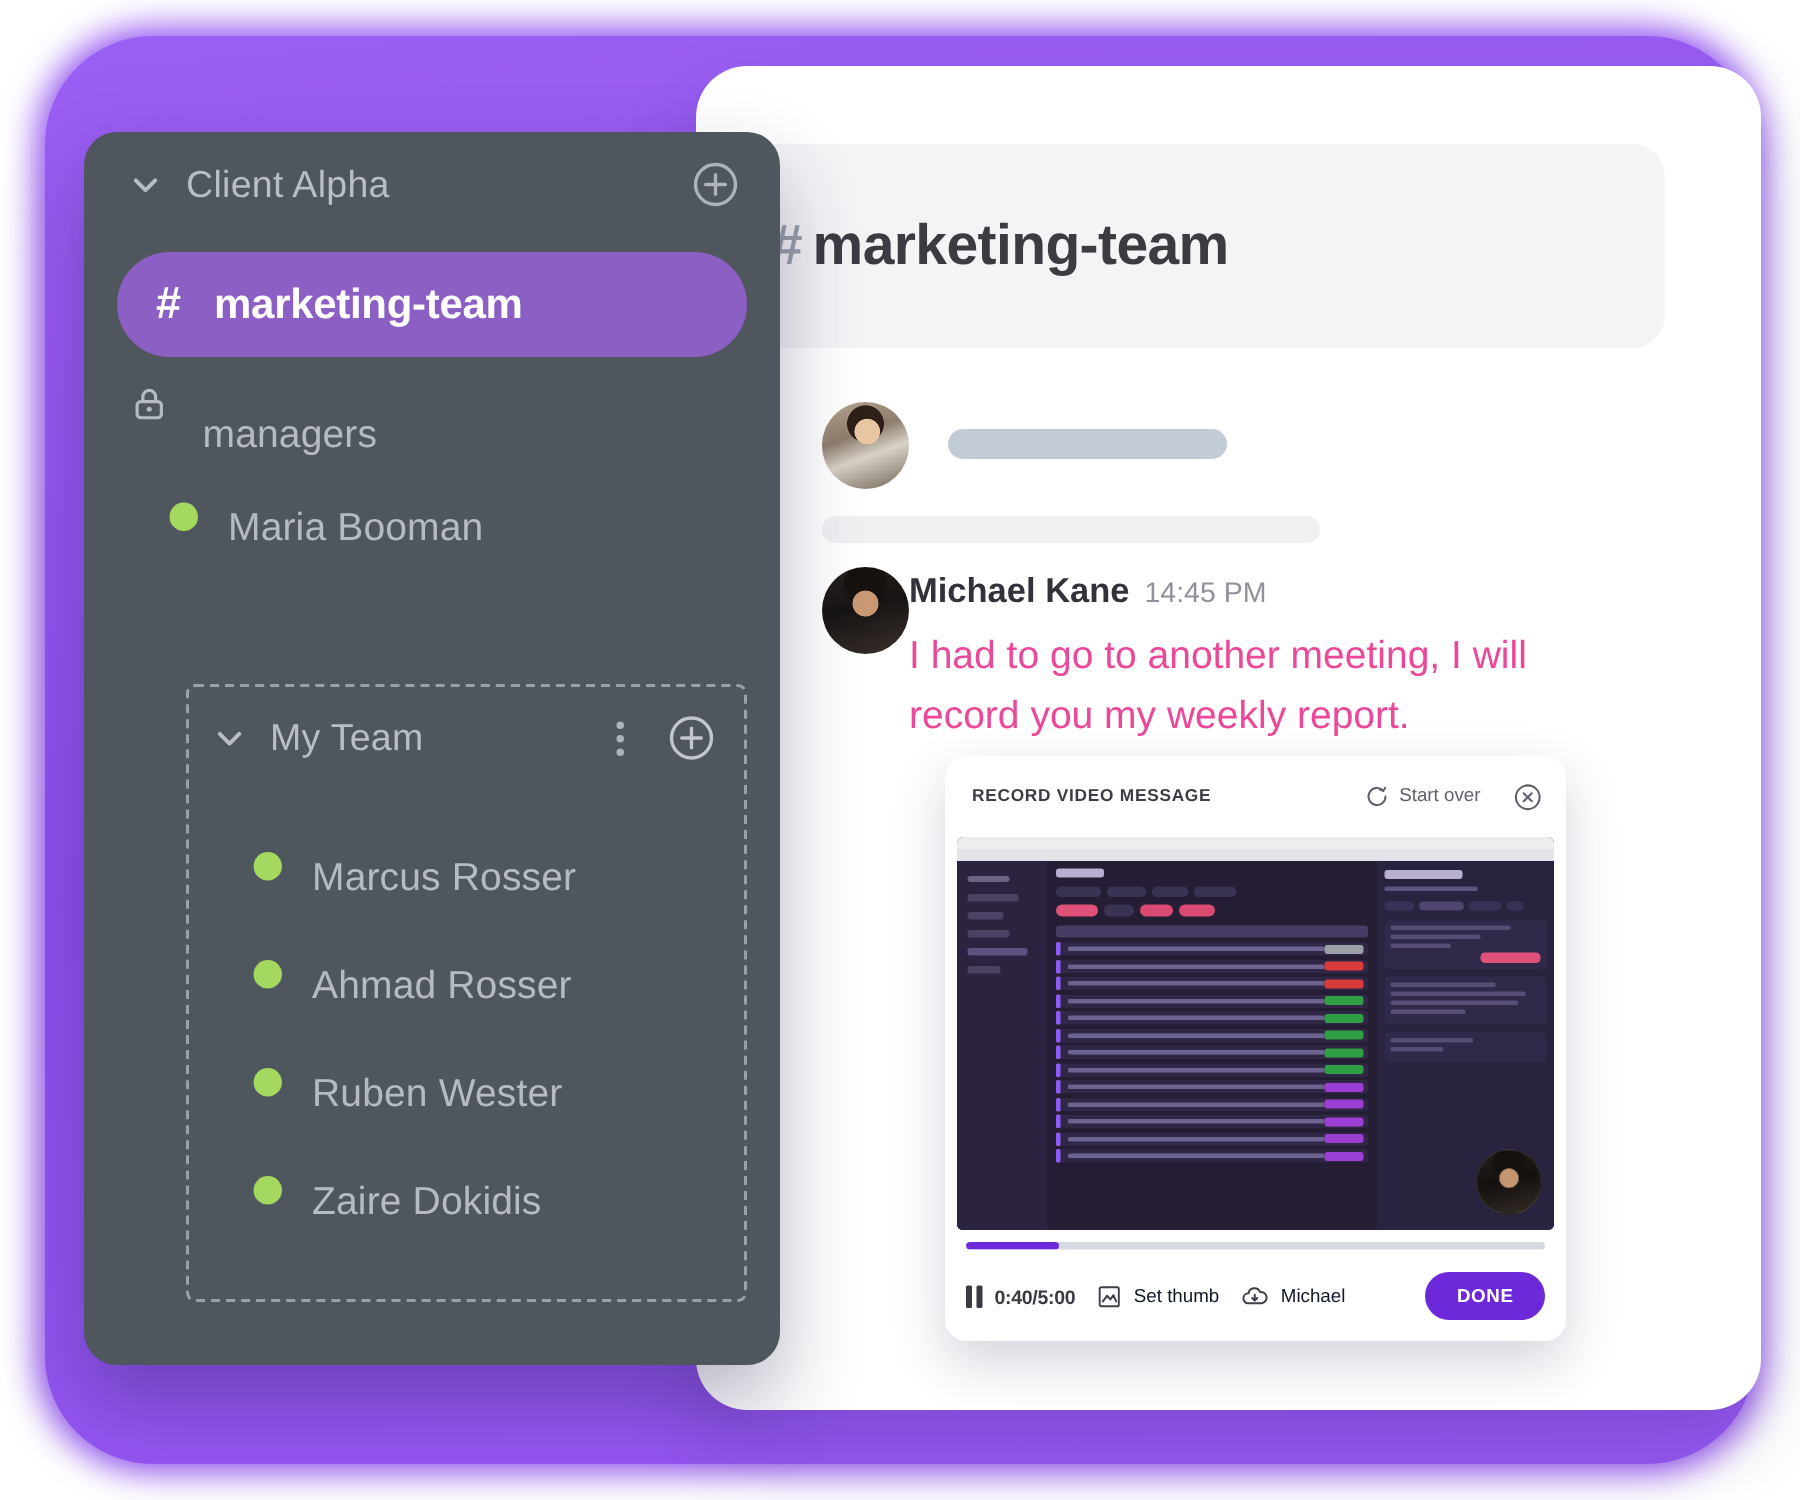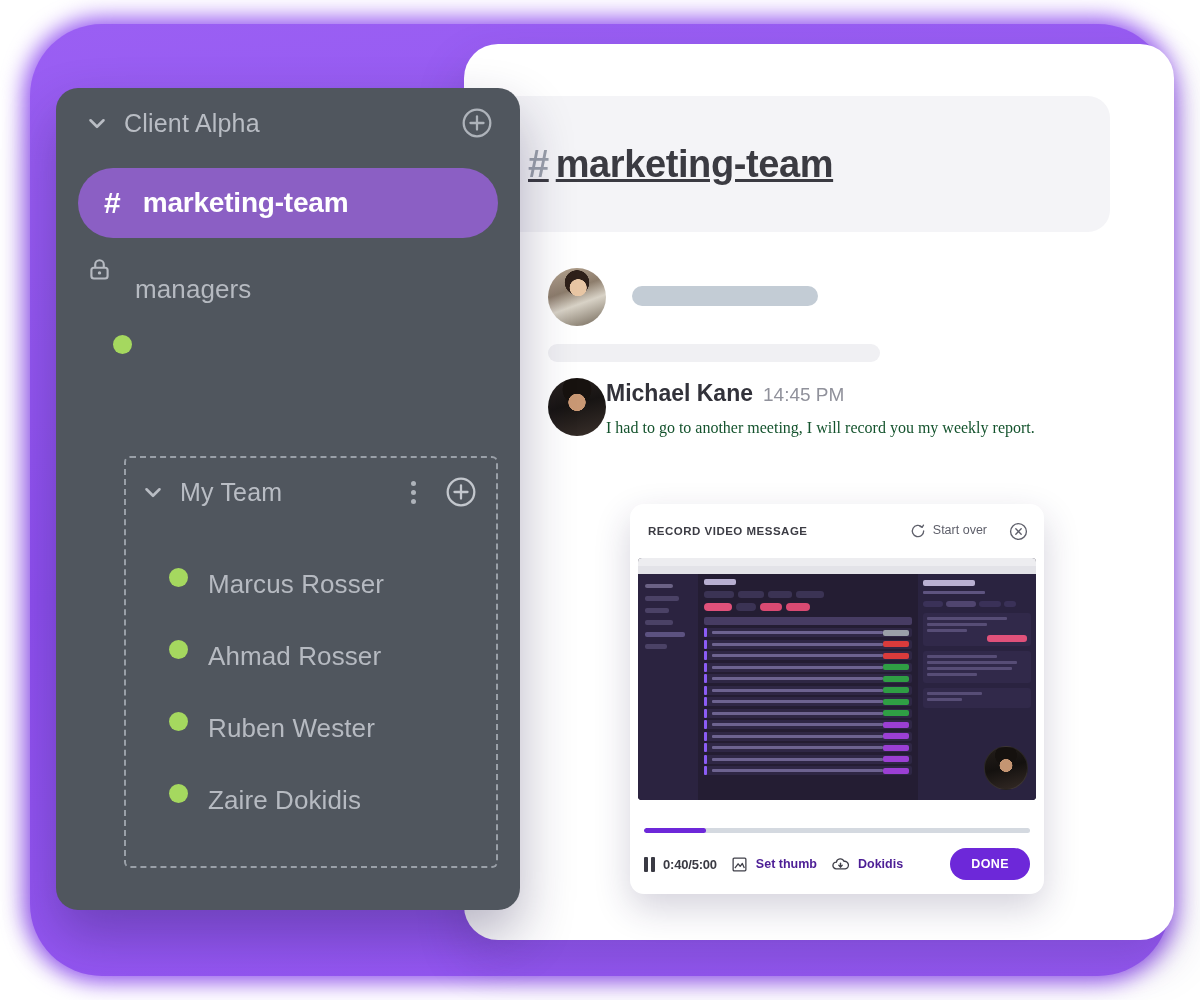--- a/index.html
+++ b/index.html
@@ -30,22 +30,22 @@
     box-shadow:0 22px 48px rgba(60,40,110,.22);
   }
 
   
   .channel-header{
     position:absolute;left:464px;top:96px;width:646px;height:136px;
     background:#f4f4f7;border-radius:0 22px 22px 0;
     display:flex;align-items:center;
   }
   .channel-title{
-    margin-left:64px;font-size:38px;font-weight:700;color:#3b3b42;
-    letter-spacing:-.4px;white-space:nowrap;text-decoration:underline;
+    margin-left:50px;font-size:38px;font-weight:700;color:#3b3b42;
+    letter-spacing:-.4px;white-space:nowrap;
   }
   .channel-title .hash{color:#9aa0ab;font-weight:700;margin-right:7px;}
 
   
   .msg-area{position:absolute;left:548px;top:268px;width:570px;}
 
   .msg-skeleton{display:flex;align-items:flex-start;gap:26px;}
   .avatar{
     border-radius:50%;background-size:cover;background-position:center;
     flex:none;overflow:hidden;position:relative;
@@ -69,23 +69,22 @@
     background:
       radial-gradient(circle at 50% 42%, #c99874 0 19%, transparent 20%),
       radial-gradient(circle at 50% 20%, #17120f 0 26%, transparent 27%),
       linear-gradient(165deg,#2a2320 0%,#171413 45%,#3a302b 100%);
   }
   .msg-body{flex:1;padding-top:2px;}
   .msg-head{display:flex;align-items:baseline;gap:10px;}
   .msg-author{font-size:23px;font-weight:700;color:#32323a;}
   .msg-time{font-size:19px;color:#90919b;font-weight:400;}
   .msg-text{
-    margin-top:9px;font-size:16px;line-height:1.55;color:#14532d;
+    margin-top:9px;font-size:26px;line-height:1.55;color:#ec4899;
     max-width:480px;
-    font-family:Liberation Serif, serif;
   }
 
   
   .rec-card{
     position:absolute;left:630px;top:504px;width:414px;height:390px;
     background:#ffffff;border-radius:14px;
     box-shadow:0 14px 36px rgba(40,30,80,.20);
     overflow:hidden;display:flex;flex-direction:column;
   }
   .rec-head{
@@ -144,29 +143,29 @@
   .webcam{
     position:absolute;right:8px;bottom:10px;width:42px;height:42px;border-radius:50%;
     background:
       radial-gradient(circle at 50% 44%, #c49572 0 20%, transparent 21%),
       radial-gradient(circle at 50% 20%, #15110e 0 27%, transparent 28%),
       linear-gradient(165deg,#241e1a 0%,#14110f 48%,#352b26 100%);
     border:1px solid rgba(255,255,255,.08);
   }
 
   
-  .rec-foot{flex:none;padding:28px 14px 14px;}
+  .rec-foot{flex:none;padding:8px 14px 14px;}
   .progress{
     height:5px;border-radius:3px;background:#d4d9e0;position:relative;overflow:hidden;
     margin-bottom:15px;
   }
   .progress-fill{height:100%;background:#6d28d9;border-radius:3px;width:16%;}
   .foot-row{display:flex;align-items:center;gap:14px;}
   .ctrl{display:flex;align-items:center;gap:8px;font-size:12.5px;color:#46464f;font-weight:700;cursor:pointer;white-space:nowrap;}
-  .ctrl.light{font-weight:700;color:#4c1d95;}
+  .ctrl.light{font-weight:400;color:#0f172a;}
   .pause-ico{display:flex;gap:3px;}
   .pause-ico i{display:block;width:4px;height:15px;background:#3a3a43;border-radius:1px;}
   .time-label{font-size:13px;font-weight:700;color:#3a3a43;letter-spacing:-.2px;}
   .icon-thumb{width:17px;height:17px;display:block;}
   .icon-download{width:19px;height:19px;display:block;}
   .done-btn{
     margin-left:auto;background:#6d28d9;color:#fff;border:none;border-radius:999px;
     padding:9px 21px;font-size:12.5px;font-weight:700;letter-spacing:.4px;
     font-family:"Liberation Sans", sans-serif;cursor:pointer;
   }
@@ -436,21 +435,21 @@
           </svg>
           <span>Set thumb</span>
         </div>
 
         <div class="ctrl light">
           <svg class="icon-download" viewBox="0 0 24 24" fill="none" stroke="#3f3f48" stroke-width="1.7" stroke-linecap="round" stroke-linejoin="round">
             <path d="M6.5 17.5A4.2 4.2 0 0 1 6.8 9.1a5 5 0 0 1 9.6-1.1A3.8 3.8 0 0 1 18 17.5z"></path>
             <line x1="12" y1="10.3" x2="12" y2="15"></line>
             <polyline points="9.9,13 12,15.2 14.1,13"></polyline>
           </svg>
-          <span>Dokidis</span>
+          <span>Michael</span>
         </div>
 
         <button class="done-btn">DONE</button>
       </div>
     </div>
   </div>
 
   <div class="sidebar">
 
     <div class="sec-head">
@@ -477,20 +476,21 @@
         <circle cx="12" cy="15" r="1.5" fill="#b6bac1" stroke="none"></circle>
       </svg>
       <span class="label">managers</span>
     </div>
 
     <div class="row">
       <span class="av-wrap">
         <span class="av-sm p1"></span>
         <span class="dot-online"></span>
       </span>
+      <span class="label">Maria Booman</span>
     </div>
 
     <div class="dashed-zone"></div>
 
     <div class="team-section">
       <div class="sec-head">
         <svg class="chev" viewBox="0 0 24 24" fill="none" stroke="#b9bdc4" stroke-width="2.4" stroke-linecap="round" stroke-linejoin="round">
           <polyline points="6,9.5 12,15.5 18,9.5"></polyline>
         </svg>
         <span class="sec-title">My Team</span>

